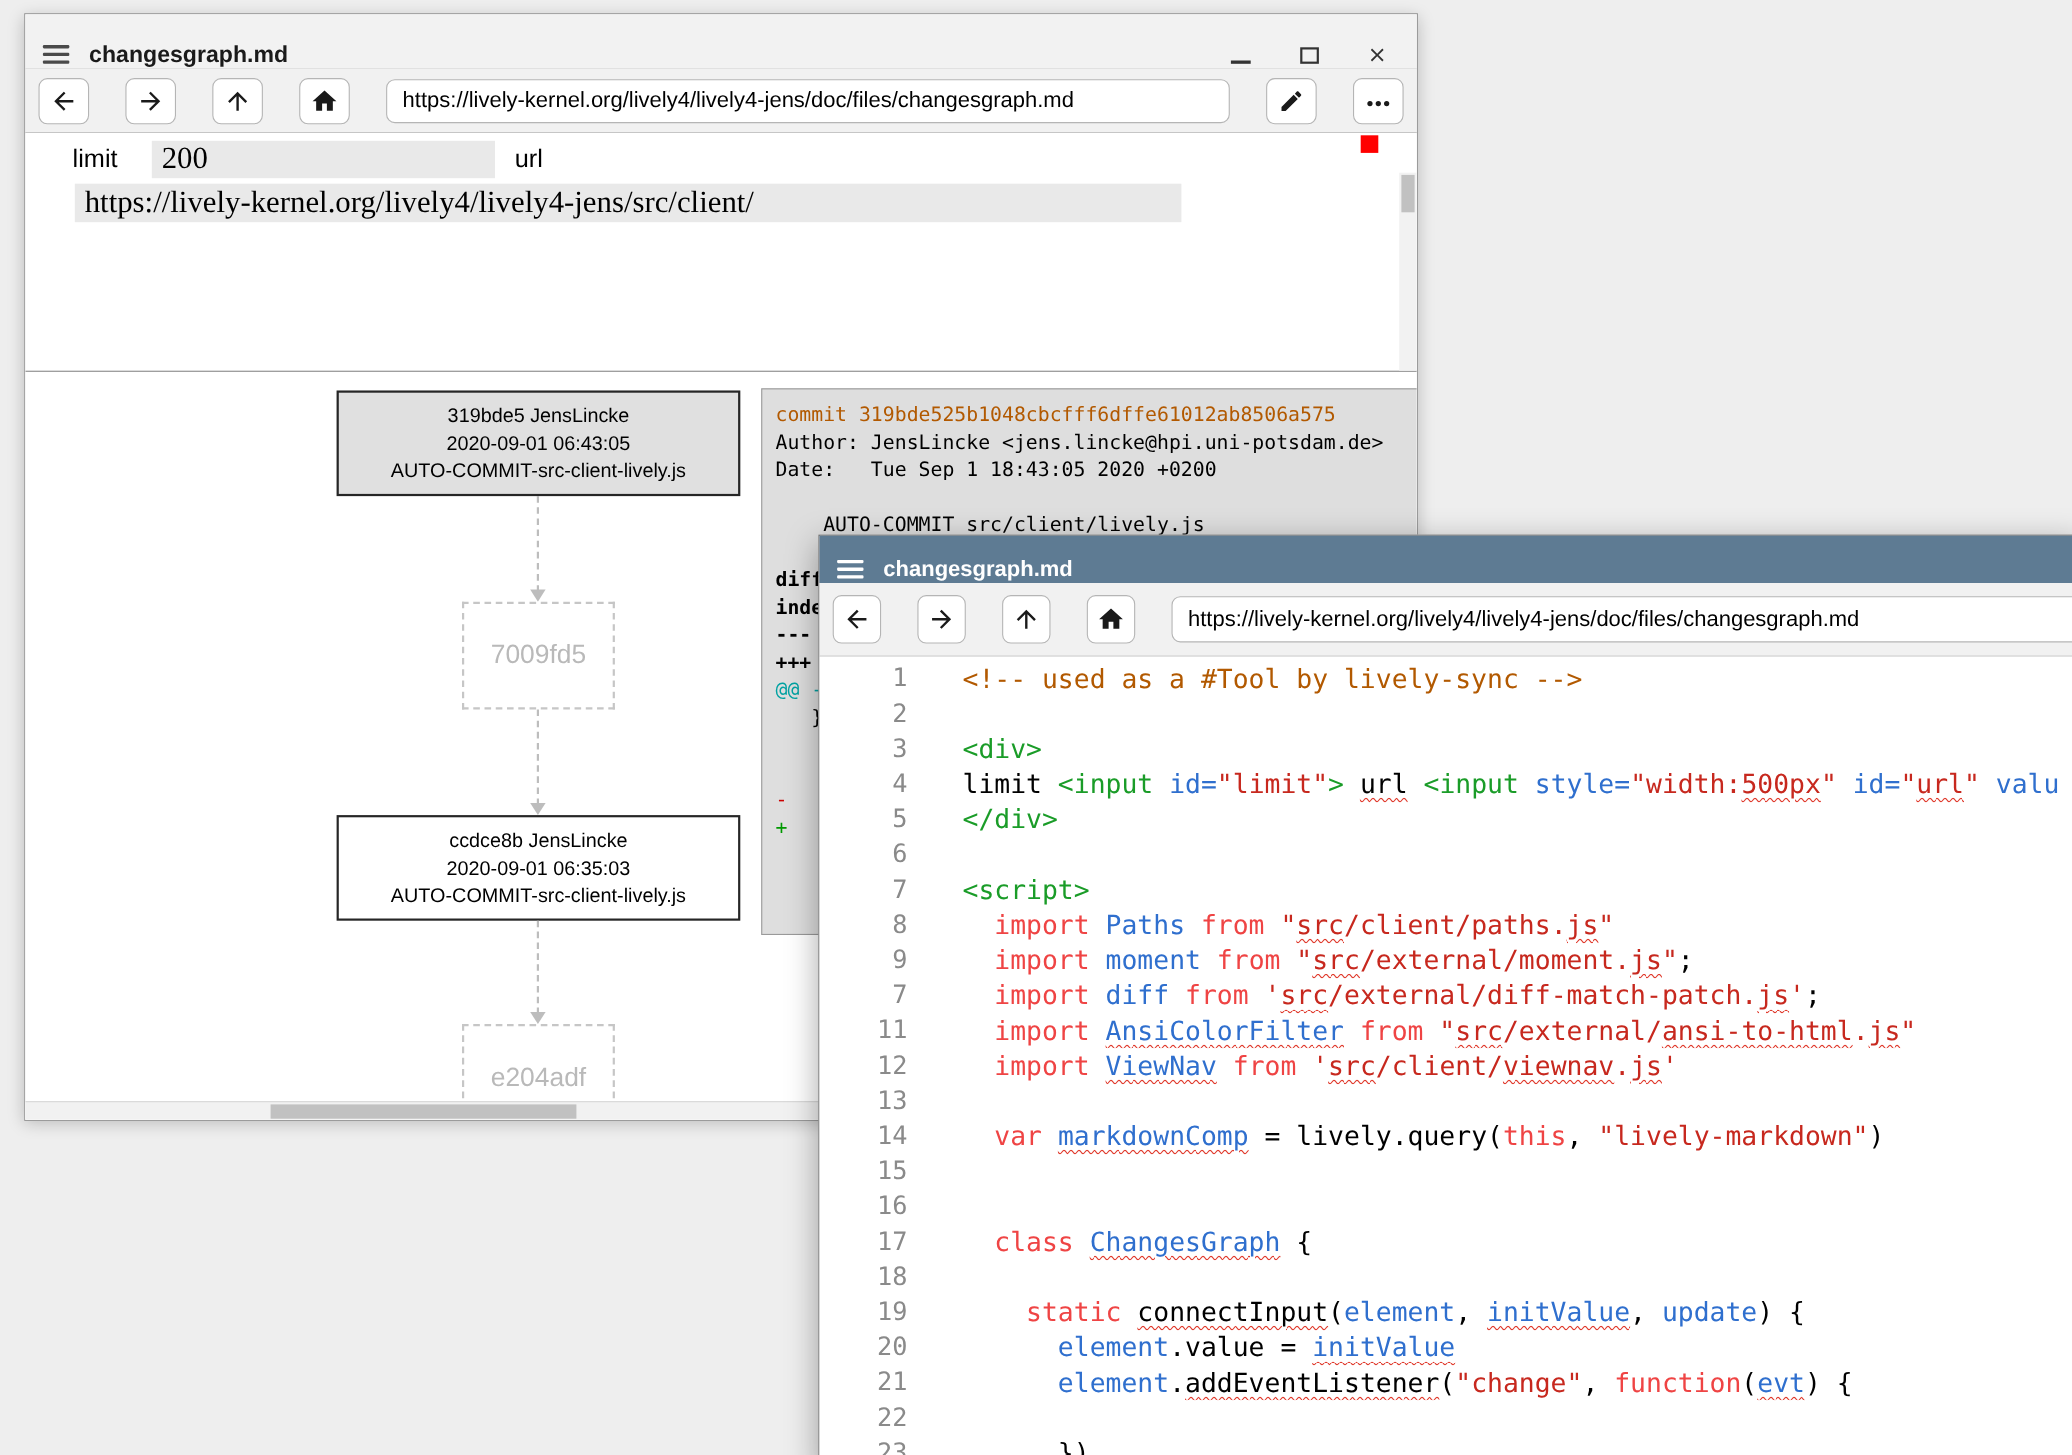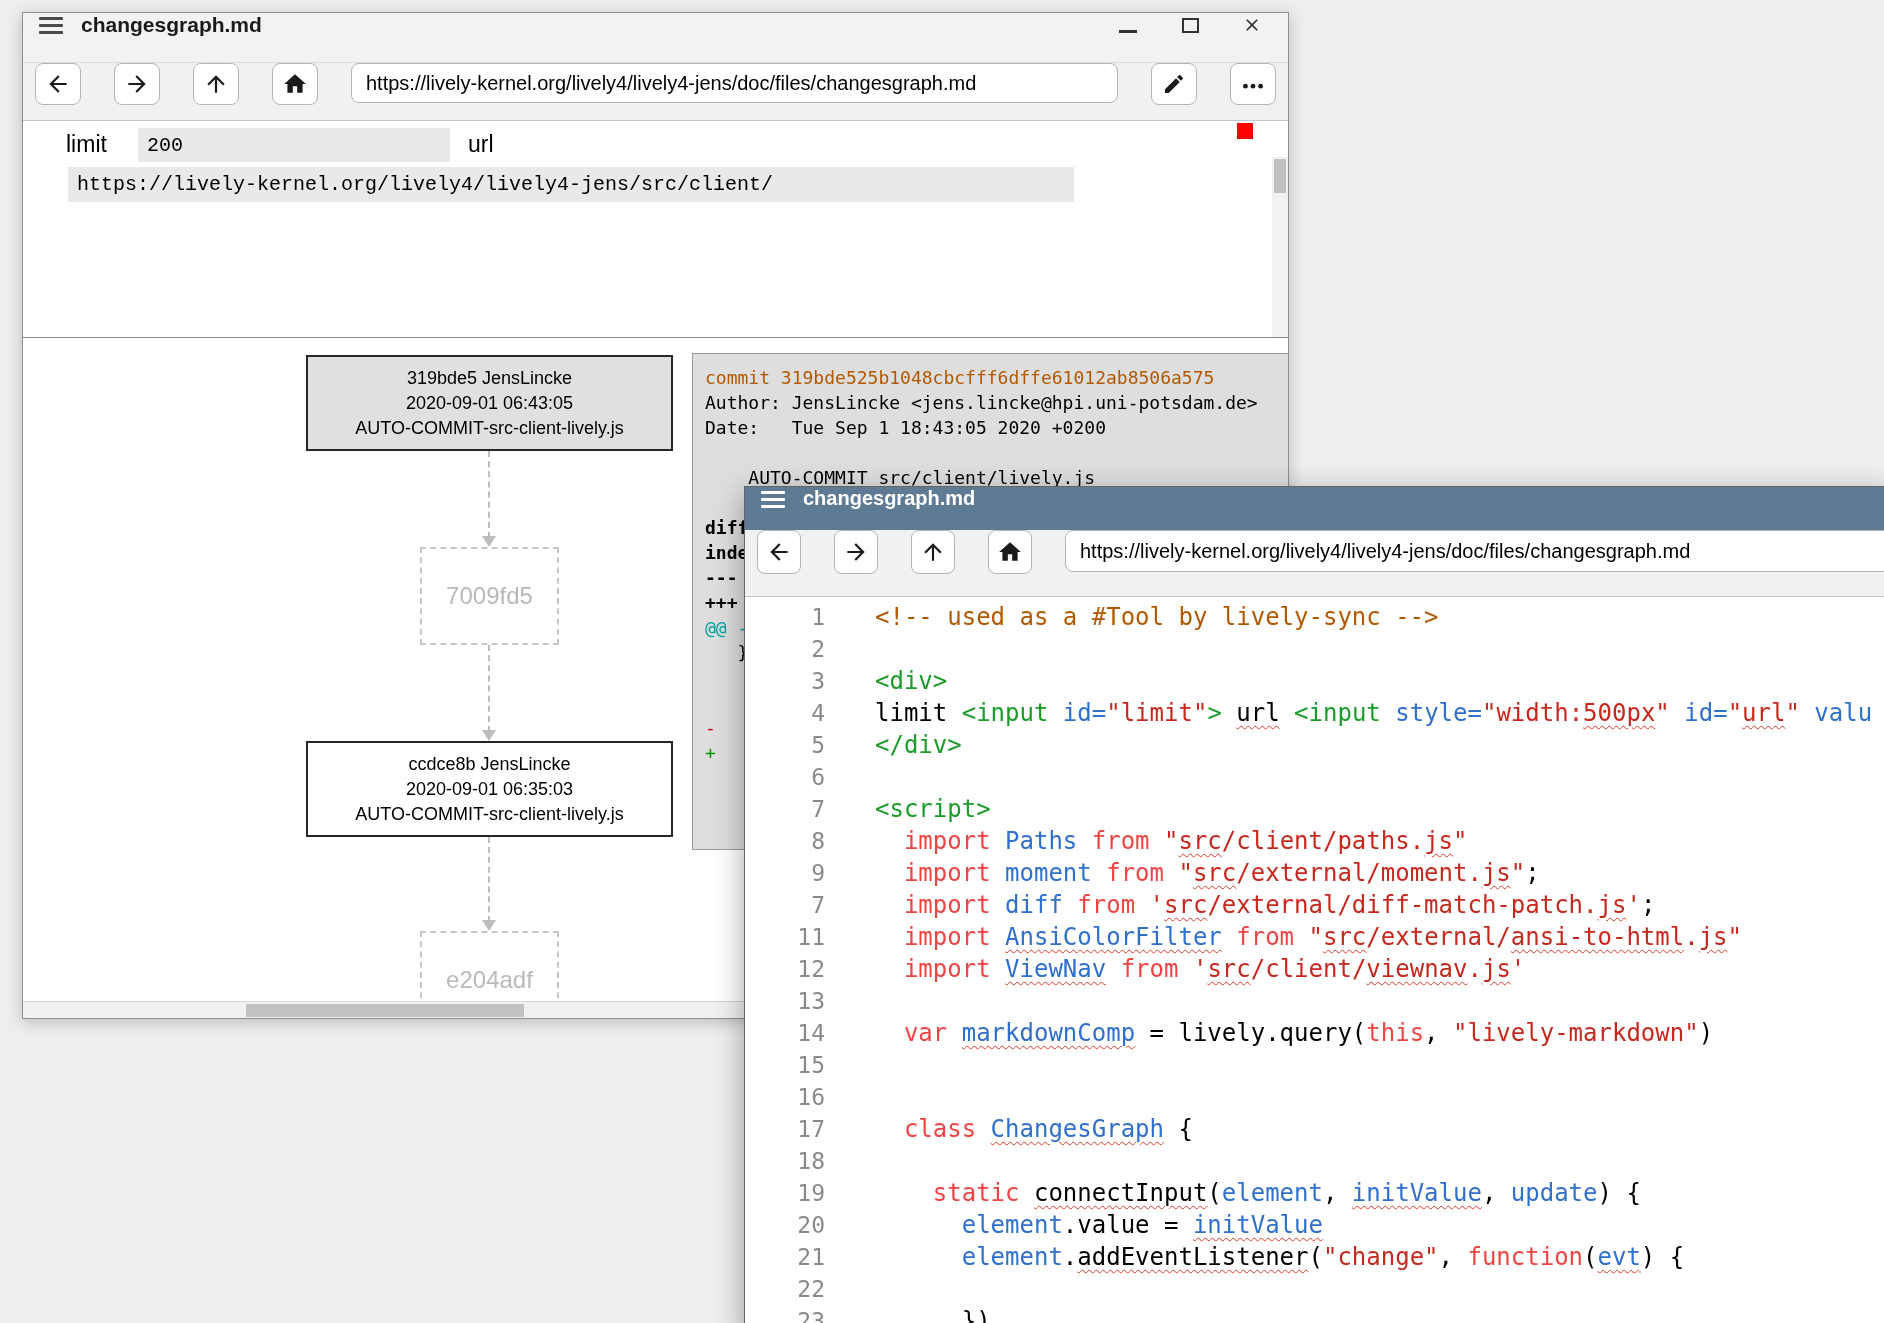--- a/index.html
+++ b/index.html
@@ -3,50 +3,50 @@
 <meta charset="utf-8">
 <style>
   * { margin:0; padding:0; box-sizing:border-box; }
   html,body { width:1884px; height:1323px; }
   body { overflow:hidden; position:relative; background:#eeeeee; font-family:"Liberation Sans",sans-serif; }
 
   .window { position:absolute; background:#fff; display:flex; flex-direction:column; }
   #win1 { left:22px; top:12px; width:1267px; height:1007px; border:1px solid #919191; box-shadow:0 3px 14px rgba(0,0,0,.22); z-index:1; }
   #win2 { left:744px; top:486px; width:1150px; height:850px; border:1px solid #666; box-shadow:0 8px 28px rgba(0,0,0,.35); z-index:2; }
 
-  .titlebar { display:flex; align-items:flex-start; flex:none; }
+  .titlebar { display:flex; align-items:flex-end; flex:none; }
   #win1 .titlebar { height:50px; background:#f2f2f2; border-bottom:1px solid #dcdcdc; padding:0 14px; color:#1a1a1a; }
   #win2 .titlebar { height:43px; background:#5e7b93; padding:0 14px; color:#fff; }
   .win-title { font-size:21px; font-weight:bold; margin-left:16px; white-space:nowrap; }
   #win2 .win-title { font-size:20px; }
 
   .menu-btn { background:none; border:none; cursor:pointer; padding:4px 2px; }
   .hamburger { display:flex; flex-direction:column; gap:4px; width:24px; }
   .hamburger i { display:block; height:3px; background:#4a4a4a; border-radius:1px; }
   .hamburger.white i { background:#fff; }
 
   .win-controls { margin-left:auto; display:flex; align-items:center; gap:38px; padding-right:10px; }
   .ctrl-btn { background:none; border:none; cursor:pointer; display:flex; align-items:center; justify-content:center; width:24px; height:24px; }
   .min-glyph { width:18px; height:3px; background:#333; margin-top:12px; }
   .max-glyph { width:17px; height:15px; border:2px solid #333; }
 
-  .toolbar { display:flex; align-items:flex-start; flex:none; background:#f1f1f1; border-bottom:1px solid #c6c6c6; padding:0 12px; gap:33px; }
+  .toolbar { display:flex; align-items:center; flex:none; background:#f1f1f1; border-bottom:1px solid #c6c6c6; padding:0 12px; gap:33px; }
   #win1 .toolbar { height:58px; }
   #win2 .toolbar { height:67px; }
   .tb-btn { width:46px; height:42px; background:#fff; border:1px solid #b5b5b5; border-radius:8px; display:flex; align-items:center; justify-content:center; flex:none; cursor:pointer; }
   #win2 .tb-btn { width:44px; height:44px; }
   .tb-btn svg { fill:#1a1a1a; }
   .url-input { flex:1; height:40px; background:#fff; border:1px solid #b5b5b5; border-radius:8px; padding:0 14px; font-size:20px; font-family:"Liberation Sans",sans-serif; color:#000; min-width:0; }
   #win2 .url-input { height:42px; flex:none; width:866px; margin-right:24px; }
 
   .content { flex:1; position:relative; overflow:hidden; background:#fff; }
 
   .top-section { position:absolute; left:0; top:0; right:0; height:217px; border-bottom:1px solid #888; }
   .form-label { position:absolute; font-size:23px; color:#000; }
-  .flat-input { position:absolute; background:#e9e9e9; border:none; outline:none; font-size:20px; font-family:Liberation Mono, monospace; padding:12px 9px; color:#000; }
+  .flat-input { position:absolute; background:#e9e9e9; border:none; outline:none; font-size:28px; font-family:Liberation Serif, serif; padding:12px 9px; color:#000; }
   .unsaved { position:absolute; right:35px; top:2px; width:16px; height:16px; background:#ff0000; }
   .vscroll { position:absolute; right:0; top:36px; width:16px; height:180px; background:#f2f2f2; }
   .vthumb { position:absolute; left:2px; top:2px; width:12px; height:34px; background:#c1c1c1; }
 
   .graph-area { position:absolute; left:0; top:217px; right:0; bottom:17px; overflow:hidden;margin-left:28px; }
   .gnode { position:absolute; width:367px; height:96px; border:2px solid #262626; background:#fff; text-align:center; font-size:18px; line-height:25px; padding-top:9px; color:#000; }
   .gnode.sel { background:#e0e0e0; }
   .gstub { position:absolute; width:139px; height:98px; border:2px dashed #c6c6c6; color:#b9b9b9; display:flex; align-items:center; justify-content:center; font-size:24px; background:#fff; }
   .gedge { position:absolute; left:437px; width:2px; }
   .gline { position:absolute; left:0; top:0; bottom:9px; border-left:2px dashed #bdbdbd; }

